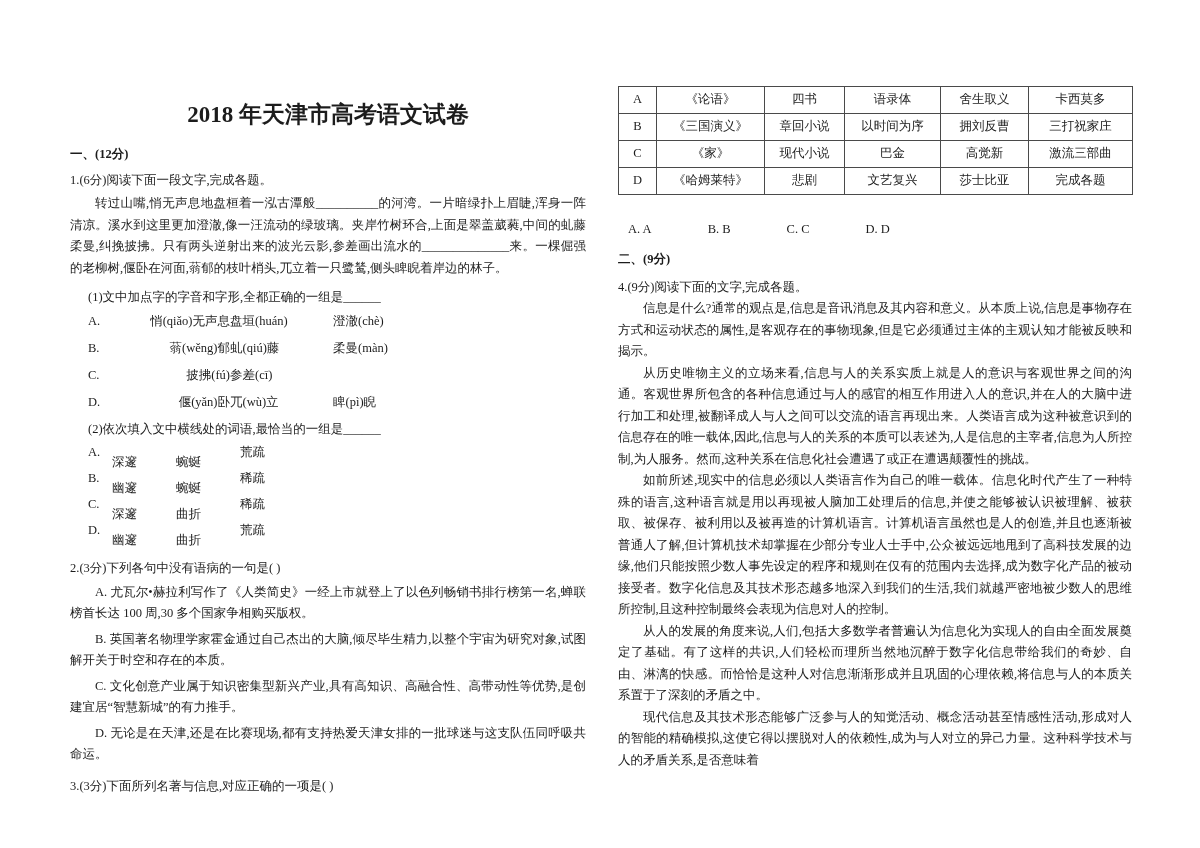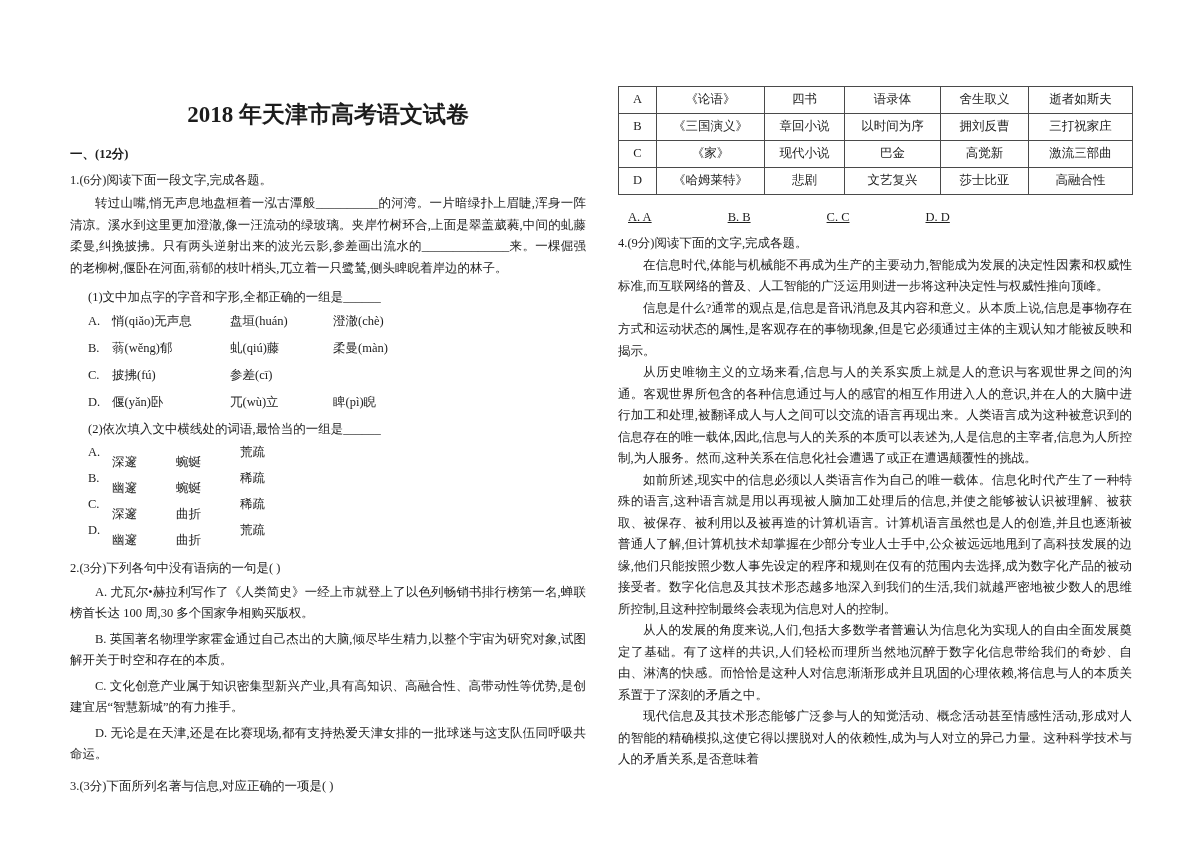--- a/index.html
+++ b/index.html
@@ -15,38 +15,38 @@
 
   .title { text-align:center; font-weight:bold; font-size:23px; line-height:26px; margin:16px 0 16px 0; }
   .section-head { font-weight:bold; margin:0 0 4px 0; }
   .stem { margin:0 0 2px 0; }
   .passage { margin:0 0 8px 0; text-indent:2em; text-align:justify; }
   .substem { padding-left:18px; margin:0; }
   .sub-block { margin:2px 0 2px 0; }
 
   .optrow1 { display:flex; align-items:center; height:27px; padding-left:18px; }
   .optrow1 .olabel { width:24px; }
-  .optrow1 .i0 { width:118px; }
+  .optrow1 .i0 { width:118px;text-align:right; }
   .optrow1 .i1 { width:103px; }
   .optrow1 .i2 { flex:1; }
 
   .optrow2 { display:flex; align-items:center; height:26px; padding-left:18px; }
   .optrow2 .olabel { width:24px; }
   .optrow2 .i0, .optrow2 .i1 { width:64px;margin-top:20px; }
 
   .q2 { margin-top:14px; }
   .qopt { margin:0 0 4px 0; text-indent:2em; text-align:justify; }
   .q3 { margin-top:10px; }
 
   table.lit { border-collapse:collapse; table-layout:fixed; width:514px; }
   table.lit td {
     border:1px solid #4a4a4a; text-align:center; vertical-align:middle;
     height:26px; padding:0 2px; font-size:12.5px; overflow:hidden; white-space:nowrap;
   }
-  .answers { display:flex; gap:76px; padding-left:10px; margin-top:12px; line-height:20px;text-decoration:underline; }
+  .answers { display:flex; gap:56px; padding-left:10px; margin-top:24px; line-height:20px; }
   .sec2 { font-weight:bold; margin-top:10px; }
   .q4stem { margin-top:6px; }
   .para { margin:0; text-indent:2em; text-align:justify; }
 </style>
 </head>
 <body>
 
 <div class="page">
 
   <div class="col col-left">
@@ -141,21 +141,21 @@
           <col style="width:88px">
           <col style="width:104px">
       </colgroup>
       <tbody>
         <tr>
           <td>A</td>
           <td>《论语》</td>
           <td>四书</td>
           <td>语录体</td>
           <td>舍生取义</td>
-          <td>逝者如斯夫</td>
+          <td>卡西莫多</td>
         </tr>
         <tr>
           <td>B</td>
           <td>《三国演义》</td>
           <td>章回小说</td>
           <td>以时间为序</td>
           <td>拥刘反曹</td>
           <td>三打祝家庄</td>
         </tr>
         <tr>
@@ -165,36 +165,36 @@
           <td>巴金</td>
           <td>高觉新</td>
           <td>激流三部曲</td>
         </tr>
         <tr>
           <td>D</td>
           <td>《哈姆莱特》</td>
           <td>悲剧</td>
           <td>文艺复兴</td>
           <td>莎士比亚</td>
-          <td>高融合性</td>
+          <td>完成各题</td>
         </tr>
       </tbody>
     </table>
 
     <div class="answers">
       <span>A. A</span>
       <span>B. B</span>
       <span>C. C</span>
       <span>D. D</span>
     </div>
 
+    <div class="sec2">二、(9分)</div>
 
     <div class="q4stem">4.(9分)阅读下面的文字,完成各题。</div>
 
-    <p class="para">在信息时代,体能与机械能不再成为生产的主要动力,智能成为发展的决定性因素和权威性标准,而互联网络的普及、人工智能的广泛运用则进一步将这种决定性与权威性推向顶峰。</p>
     <p class="para">信息是什么?通常的观点是,信息是音讯消息及其内容和意义。从本质上说,信息是事物存在方式和运动状态的属性,是客观存在的事物现象,但是它必须通过主体的主观认知才能被反映和揭示。</p>
     <p class="para">从历史唯物主义的立场来看,信息与人的关系实质上就是人的意识与客观世界之间的沟通。客观世界所包含的各种信息通过与人的感官的相互作用进入人的意识,并在人的大脑中进行加工和处理,被翻译成人与人之间可以交流的语言再现出来。人类语言成为这种被意识到的信息存在的唯一载体,因此,信息与人的关系的本质可以表述为,人是信息的主宰者,信息为人所控制,为人服务。然而,这种关系在信息化社会遭遇了或正在遭遇颠覆性的挑战。</p>
     <p class="para">如前所述,现实中的信息必须以人类语言作为自己的唯一载体。信息化时代产生了一种特殊的语言,这种语言就是用以再现被人脑加工处理后的信息,并使之能够被认识被理解、被获取、被保存、被利用以及被再造的计算机语言。计算机语言虽然也是人的创造,并且也逐渐被普通人了解,但计算机技术却掌握在少部分专业人士手中,公众被远远地甩到了高科技发展的边缘,他们只能按照少数人事先设定的程序和规则在仅有的范围内去选择,成为数字化产品的被动接受者。数字化信息及其技术形态越多地深入到我们的生活,我们就越严密地被少数人的思维所控制,且这种控制最终会表现为信息对人的控制。</p>
     <p class="para">从人的发展的角度来说,人们,包括大多数学者普遍认为信息化为实现人的自由全面发展奠定了基础。有了这样的共识,人们轻松而理所当然地沉醉于数字化信息带给我们的奇妙、自由、淋漓的快感。而恰恰是这种人对信息渐渐形成并且巩固的心理依赖,将信息与人的本质关系置于了深刻的矛盾之中。</p>
     <p class="para">现代信息及其技术形态能够广泛参与人的知觉活动、概念活动甚至情感性活动,形成对人的智能的精确模拟,这使它得以摆脱对人的依赖性,成为与人对立的异己力量。这种科学技术与人的矛盾关系,是否意味着</p>
 
   </div>
 
 </div>
 

